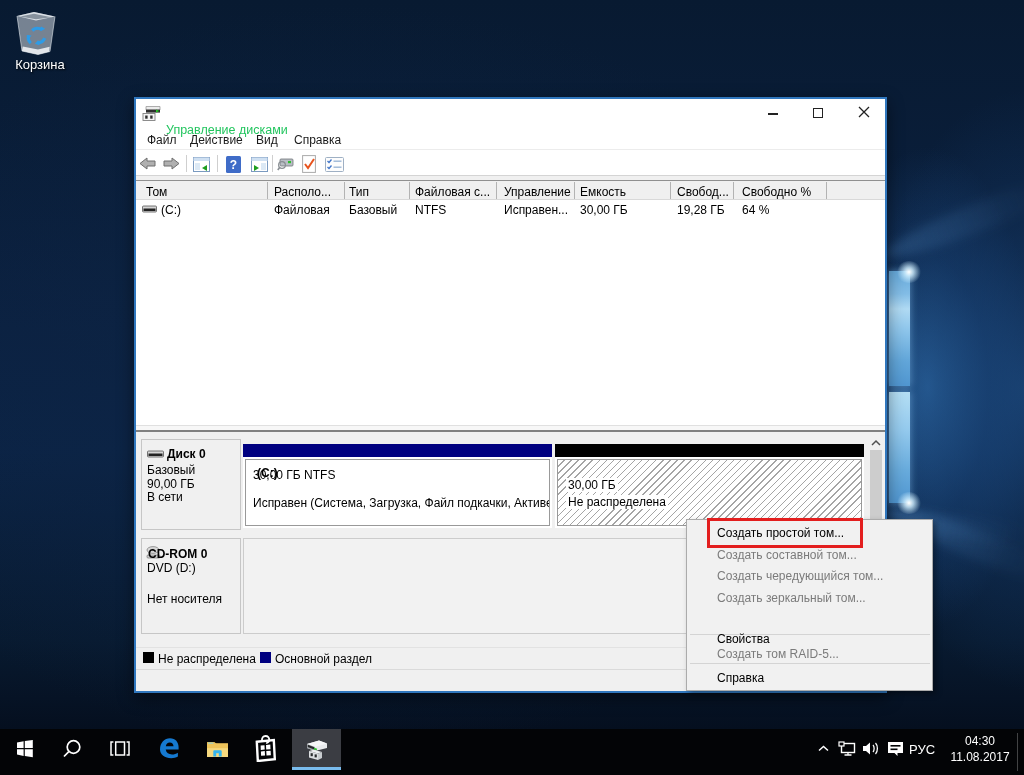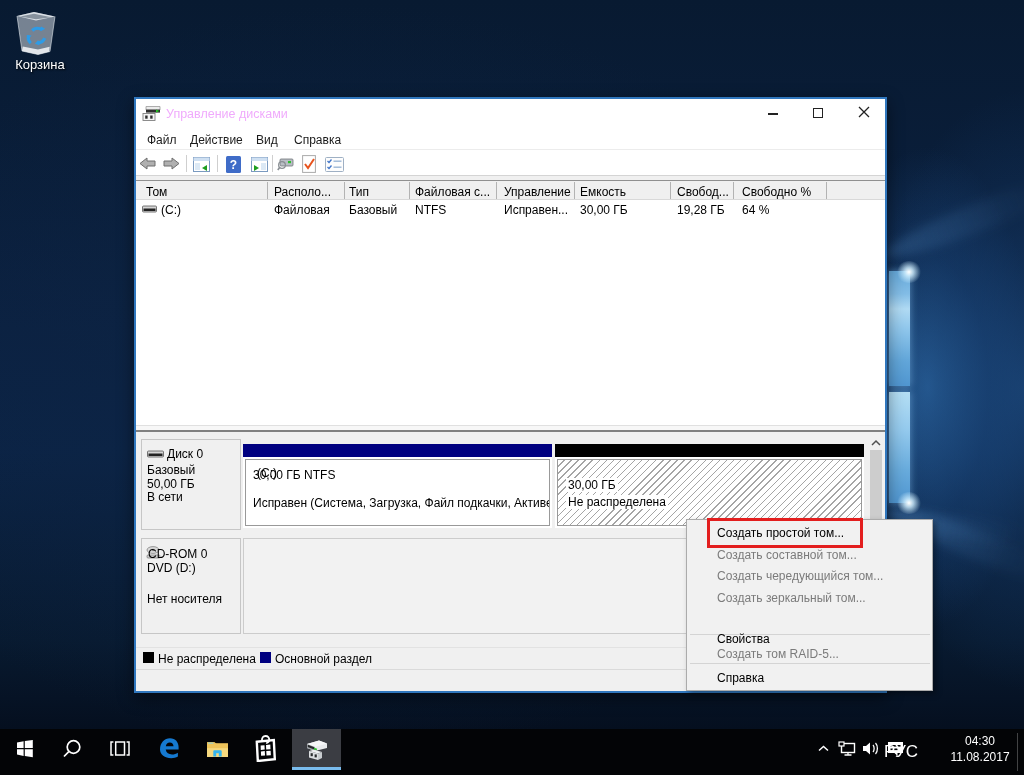--- a/index.html
+++ b/index.html
@@ -14,41 +14,41 @@
 #pane1{top:271px;height:115px;background:linear-gradient(180deg,#66a9da 0%,#83bde6 20%,#b0daf3 33%,#90c7ec 50%,#62a6d9 78%,#5096d0 100%)}
 #pane2{top:392px;height:111px;background:linear-gradient(180deg,#b4def4 0%,#93c9ed 35%,#68abdc 70%,#5096d0 100%)}
 .glowdot{position:absolute;width:26px;height:22px;border-radius:50%;background:radial-gradient(circle,rgba(255,255,255,1) 0%,rgba(210,240,255,.8) 25%,rgba(130,190,245,0) 70%)}
 
 #bin{position:absolute;left:14px;top:9px}
 #binlabel{position:absolute;left:0px;top:57px;width:80px;text-align:center;color:#fff;font-size:13px;text-shadow:1px 1px 2px rgba(0,0,0,.9)}
 
 #win{position:absolute;left:134px;top:97px;width:753px;height:596px;background:#fff;border:2px solid #3077be;box-shadow:0 5px 16px rgba(0,0,0,.45)}
 .t12{font-size:12px;color:#000;white-space:nowrap}
 .mi.gray{color:#7b7b7b}
-#titletext{position:absolute;left:166px;top:107px;font-size:12.5px;color:#f0abfc}
+#titletext{position:absolute;left:166px;top:123px;font-size:12.5px;color:#22c55e}
 .mnu{position:absolute;top:133px;font-size:12px;color:#1a1a1a}
 #sep1{position:absolute;left:136px;top:149px;width:749px;height:1px;background:#ececec}
 #tbline{position:absolute;left:136px;top:175px;width:749px;height:1px;background:#d4d4d4}
 #belowtb{position:absolute;left:136px;top:176px;width:749px;height:5px;background:#f0f0f0}
 .tbsep{position:absolute;top:155px;width:1px;height:17px;background:#cfcfcf}
 
 #hdrtop{position:absolute;left:136px;top:180px;width:749px;height:1px;background:#909090}
 #hdr{position:absolute;left:136px;top:181px;width:749px;height:19px;background:#f0f0f0;border-bottom:1px solid #d9d9d9}
 .hsep{position:absolute;top:182px;width:1px;height:17px;background:#b3b3b3}
 .htxt{position:absolute;top:185px;font-size:12px;color:#000;white-space:nowrap}
 .rtxt{position:absolute;top:203px;font-size:12px;color:#000;white-space:nowrap}
 
 #hscroll{position:absolute;left:136px;top:425px;width:749px;height:5px;background:#f7f7f7;border-top:1px solid #e0e0e0}
 #split{position:absolute;left:136px;top:430px;width:749px;height:2px;background:#808080}
 #gpane{position:absolute;left:136px;top:432px;width:749px;height:215px;background:#f0f0f0}
 .lblcell{position:absolute;left:141px;width:100px;background:#f0f0f0;border:1px solid #c6c6c6}
 #d0lbl{top:439px;height:91px}
 #cdlbl{top:538px;height:96px}
 .ltxt{position:absolute;font-size:12px;color:#000;white-space:nowrap}
-.bld{font-weight:normal}
+.bld{font-weight:bold}
 #cbar{position:absolute;left:243px;top:444px;width:309px;height:14px;background:#000080}
 #cbody{position:absolute;left:243px;top:457px;width:309px;height:71px;background:#fff}
 #cborder{position:absolute;left:245px;top:459px;width:305px;height:67px;border:1px solid #999;overflow:hidden}
 #ubar{position:absolute;left:555px;top:444px;width:309px;height:14px;background:#000}
 #ubody{position:absolute;left:555px;top:457px;width:309px;height:71px;background:#fff}
 #uborder{position:absolute;left:557px;top:459px;width:305px;height:67px;border:1px solid #999;
 background:repeating-linear-gradient(135deg,rgba(0,0,0,0) 0px,rgba(0,0,0,0) 4px,#a5a5a5 4px,#a5a5a5 5px)}
 #cdcell{position:absolute;left:243px;top:538px;width:621px;height:96px;background:#f2f2f2;border:1px solid #cccccc}
 
 #vsb{position:absolute;left:870px;top:437px;width:12px;height:210px;background:#f0f0f0}
@@ -233,21 +233,21 @@
 <div class="lblcell" id="cdlbl"></div>
 
 <div class="abs" style="left:147px;top:449px">
 <svg width="17" height="10" viewBox="0 0 17 10">
       <rect x="0.5" y="2" width="16" height="6" rx="1" fill="#d6d6d6" stroke="#555" stroke-width="0.8"></rect>
       <rect x="1.5" y="4.5" width="14" height="2.5" fill="#222"></rect>
     </svg>
   </div>
 <div class="ltxt bld" style="left:167px;top:447px">Диск 0</div>
 <div class="ltxt" style="left:147px;top:463px">Базовый</div>
-<div class="ltxt" style="left:147px;top:477px">50,00 ГБ</div>
+<div class="ltxt" style="left:147px;top:477px">90,00 ГБ</div>
 <div class="ltxt" style="left:147px;top:490px">В сети</div>
 
 <div id="cbar"></div>
 <div id="cbody"></div>
 <div id="cborder">
  <div class="ltxt bld" style="left:11px;top:6px">(C:)</div>
  <div class="ltxt" style="left:7px;top:8px">30,00 ГБ NTFS</div>
  <div class="ltxt" style="left:7px;top:36px">Исправен (Система, Загрузка, Файл подкачки, Активе</div>
 </div>
 <div id="ubar"></div>
@@ -381,16 +381,16 @@
 <path d="M13.5 2 C16 4.5 16 10.5 13.5 13" stroke="#fff" stroke-width="1.3" fill="none"></path>
     </svg>
   </div>
 <div class="abs" style="left:887px;top:741px">
 <svg width="17" height="16" viewBox="0 0 17 16">
 <path d="M1 1 L16 1 L16 12 L10.5 12 L10.5 15 L7.5 12 L1 12 Z" fill="#fff"></path>
 <rect x="3.5" y="4" width="10" height="1.6" fill="#030406"></rect>
 <rect x="3.5" y="7.5" width="7" height="1.6" fill="#030406"></rect>
     </svg>
   </div>
-<div class="tray" style="left:884px;top:742px;font-size:17px">РУС</div>
+<div class="tray" style="left:909px;top:742px;font-size:13px">РУС</div>
 <div id="clock1">04:30</div>
 <div id="clock2">11.08.2017</div>
 <div id="showdesk"></div>
 
 </body></html>

